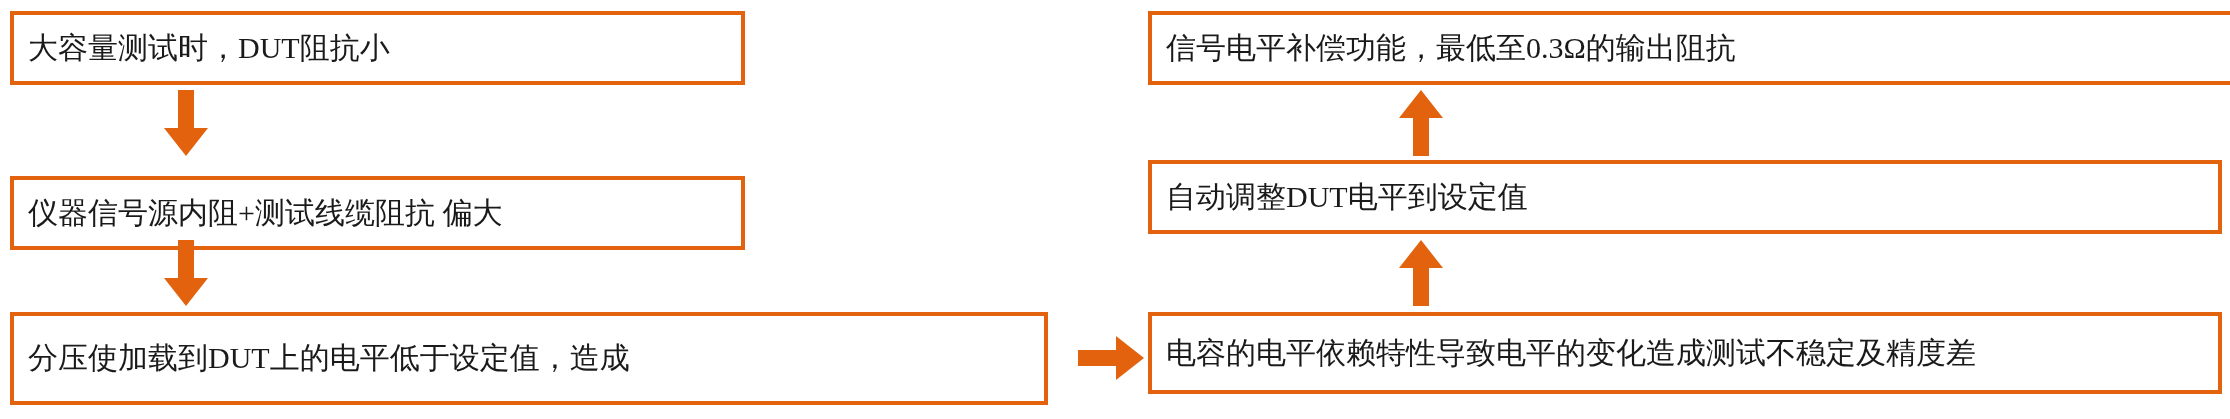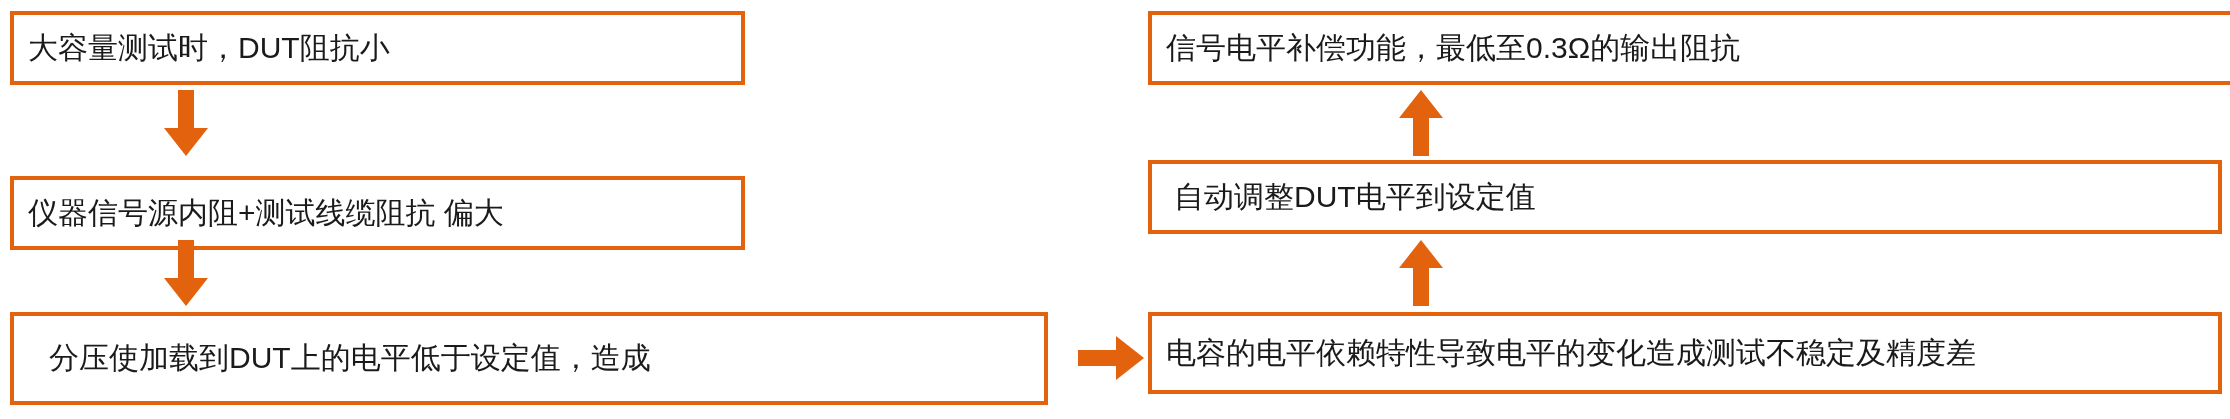--- a/index.html
+++ b/index.html
@@ -29,31 +29,31 @@
   }
   .flow-box .box-text {
     display: block;
     padding-left: 14px;
     padding-right: 10px;
     font-size: 30px;
     line-height: 1.15;
     color: #1a1a1a;
     letter-spacing: 0px;
     white-space: nowrap;
-    font-family: Liberation Sans, sans-serif;
+    font-family: Liberation Serif, serif;
   }
 
   
   #box-l1 { left: 10px;  top: 11px;  width: 735px; height: 74px; }
   #box-l2 { left: 10px;  top: 160px; width: 735px; height: 74px; margin-top: 16px; }
-  #box-l3 { left: 10px;  top: 312px; width: 1038px; height: 93px; padding-left: 21px; }
+  #box-l3 { left: 10px;  top: 312px; width: 1038px; height: 93px; }
 
   
   #box-r1 { left: 1148px; top: 11px;  width: 1280px; height: 74px; }
-  #box-r2 { left: 1148px; top: 160px; width: 1074px; height: 74px; padding-left: 8px; }
+  #box-r2 { left: 1148px; top: 160px; width: 1074px; height: 74px; }
   #box-r3 { left: 1148px; top: 312px; width: 1074px; height: 82px; }
 
   
   .arrow {
     position: absolute;
   }
   
   .arrow-v {
     width: 44px;
     height: 66px;

